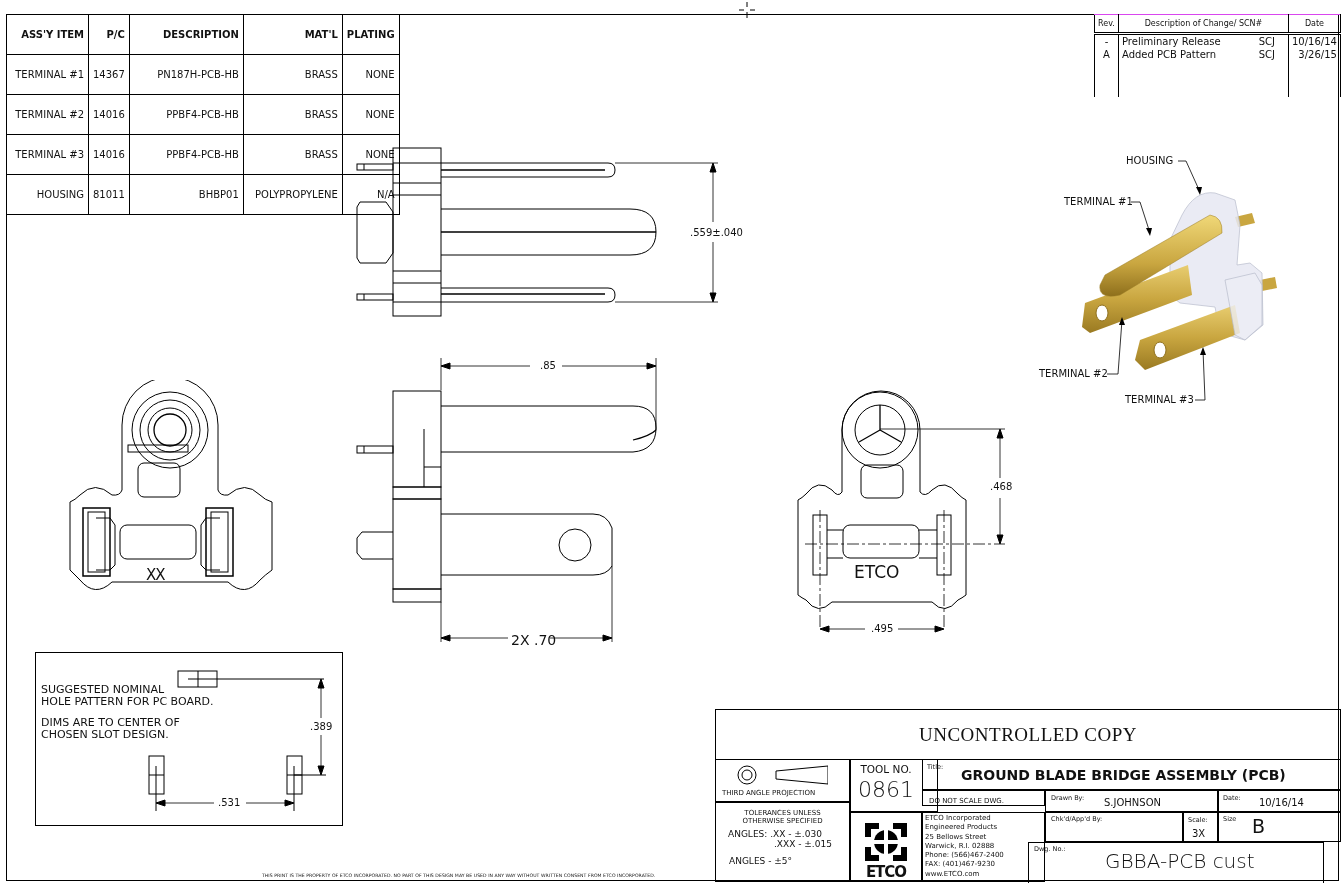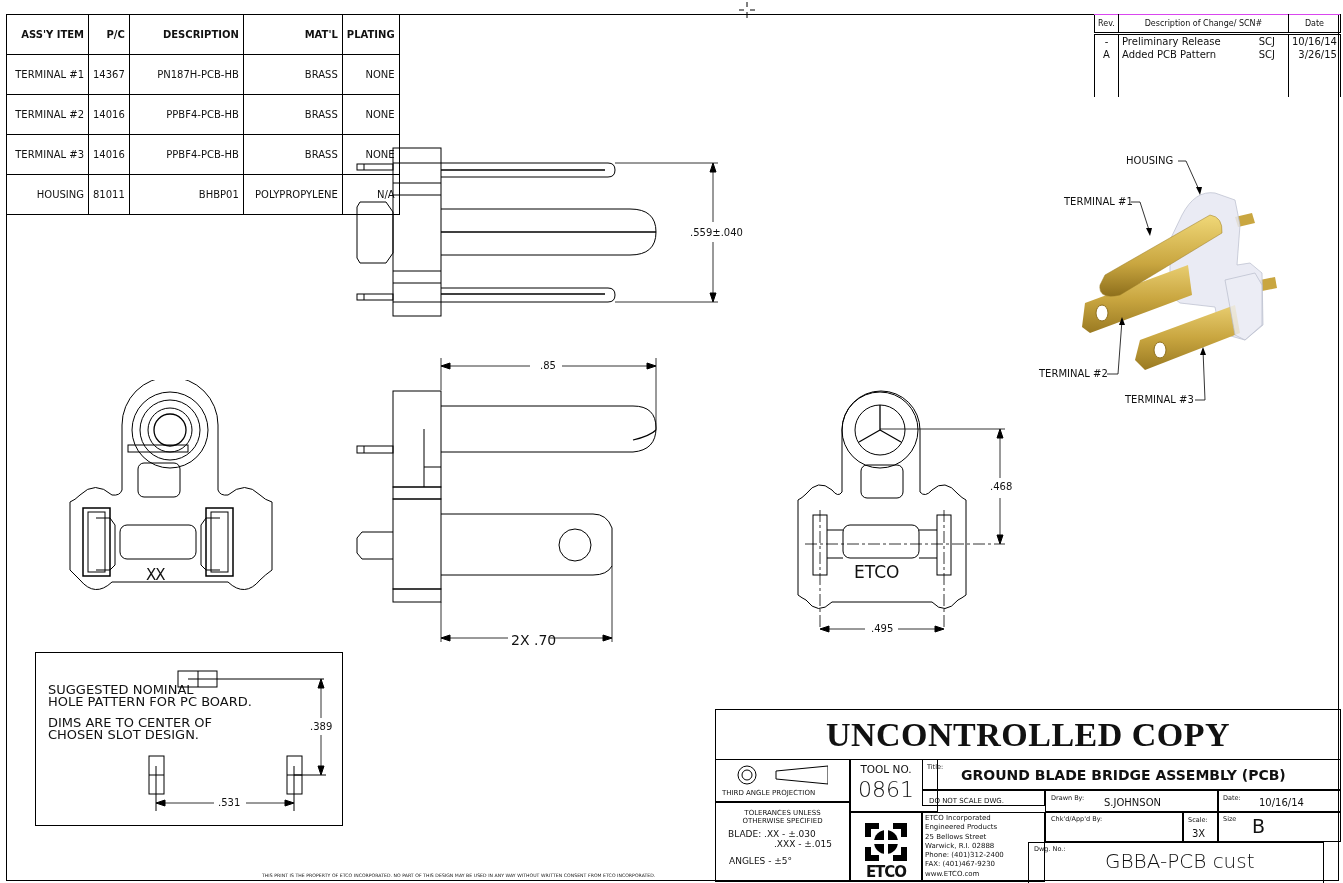--- a/index.html
+++ b/index.html
@@ -270,21 +270,21 @@
     <polygon points="92,172 89,180 95,180"></polygon>
     <polygon points="173,202 170,210 176,210"></polygon>
   </g>
 </svg>
 <div class="abs" style="left:1126px;top:155px;font-size:10px">HOUSING</div>
 <div class="abs" style="left:1064px;top:196px;font-size:10px">TERMINAL #1</div>
 <div class="abs" style="left:1039px;top:368px;font-size:10px">TERMINAL #2</div>
 <div class="abs" style="left:1125px;top:394px;font-size:10px">TERMINAL #3</div>
 
 <div class="abs" style="left:35px;top:652px;width:308px;height:174px;border:1px solid #000">
-  <div class="abs" style="left:12px;top:31px;font-size:13px;line-height:12px">
+  <div class="abs" style="left:5px;top:31px;font-size:11px;line-height:12px">
     <div>SUGGESTED NOMINAL</div>
     <div>HOLE PATTERN FOR PC BOARD.</div>
     <div style="height:9px"></div>
     <div>DIMS ARE TO CENTER OF</div>
     <div>CHOSEN SLOT DESIGN.</div>
   </div>
   <svg class="abs" style="left:0;top:0" width="308" height="174" fill="none" stroke="#000" stroke-width="1">
     <rect x="142" y="18" width="39" height="16"></rect>
     <line x1="162" y1="18" x2="162" y2="34"></line>
     <line x1="152" y1="26" x2="288" y2="26"></line>
@@ -304,38 +304,38 @@
     <polygon points="120,150 129,147 129,153" fill="#000"></polygon>
     <polygon points="258,150 249,147 249,153" fill="#000"></polygon>
   </svg>
   <div class="abs" style="left:274px;top:68px;font-size:10px;background:#fff">.389</div>
   <div class="abs" style="left:182px;top:144px;font-size:10px">.531</div>
 </div>
 
 <div class="abs" style="left:262px;top:873px;font-size:4.6px;letter-spacing:0.05px;white-space:nowrap">THIS PRINT IS THE PROPERTY OF ETCO INCORPORATED.  NO PART OF THIS DESIGN MAY BE USED IN ANY WAY WITHOUT WRITTEN CONSENT FROM ETCO INCORPORATED.</div>
 
 <div class="tb" style="left:715px;top:709px;width:626px;height:50px;border-bottom:none">
-  <div style="text-align:center;font-family:'Liberation Serif',serif;font-weight:bold;font-size:34px;line-height:50px;letter-spacing:0.5px">UNCONTROLLED COPY</div>
+  <div style="text-align:center;font-family:'Liberation Serif',serif;font-weight:normal;font-size:19px;line-height:50px;letter-spacing:0.5px">UNCONTROLLED COPY</div>
 </div>
 
 <div class="tb" style="left:715px;top:759px;width:135px;height:43px">
   <svg class="abs" style="left:20px;top:4px" width="92" height="22" fill="none" stroke="#000" stroke-width="1">
     <circle cx="11" cy="11" r="9"></circle>
     <circle cx="11" cy="11" r="5"></circle>
     <polygon points="40,7 92,2 92,20 40,15"></polygon>
   </svg>
   <div class="abs small" style="left:6px;top:29px;white-space:nowrap">THIRD ANGLE PROJECTION</div>
 </div>
 
 <div class="tb" style="left:715px;top:802px;width:135px;height:80px">
   <div class="abs small" style="left:0;width:133px;top:6px;text-align:center;line-height:8px">
     <div>TOLERANCES UNLESS</div>
     <div>OTHERWISE SPECIFIED</div>
   </div>
-  <div class="abs" style="left:12px;top:26px;font-size:9px;white-space:nowrap">BLADE: .XX - ±.030</div>
+  <div class="abs" style="left:12px;top:26px;font-size:9px;white-space:nowrap">ANGLES: .XX - ±.030</div>
   <div class="abs" style="left:58px;top:36px;font-size:9px;white-space:nowrap">.XXX - ±.015</div>
   <div class="abs" style="left:13px;top:53px;font-size:9px;white-space:nowrap">ANGLES - ±5°</div>
 </div>
 
 <div class="tb" style="left:850px;top:759px;width:88px;height:53px">
   <div class="abs" style="left:0;width:70px;top:3px;text-align:center;font-size:10.5px">TOOL NO.</div>
   <div class="abs" style="left:0;width:70px;top:17px;text-align:center;font-size:22px;font-weight:300">0861</div>
 </div>
 
 <div class="tb" style="left:850px;top:812px;width:72px;height:70px">
@@ -359,21 +359,21 @@
 <div class="tb" style="left:922px;top:790px;width:123px;height:16px">
   <div class="abs small" style="left:6px;top:6px;white-space:nowrap">DO NOT SCALE DWG.</div>
 </div>
 
 <div class="tb" style="left:922px;top:812px;width:123px;height:70px">
   <div class="abs" style="left:2px;top:1px;font-size:7px;line-height:9.3px;white-space:nowrap">
     <div>ETCO Incorporated</div>
     <div>Engineered Products</div>
     <div>25 Bellows Street</div>
     <div>Warwick, R.I. 02888</div>
-    <div>Phone: (401)312-2400</div>
+    <div>Phone: (566)467-2400</div>
     <div>FAX: (401)467-9230</div>
     <div>www.ETCO.com</div>
   </div>
 </div>
 
 <div class="tb" style="left:1045px;top:790px;width:173px;height:22px">
   <div class="abs" style="left:5px;top:3px;font-size:6.5px">Drawn By:</div>
   <div class="abs" style="left:58px;top:6px;font-size:10px">S.JOHNSON</div>
 </div>
 

